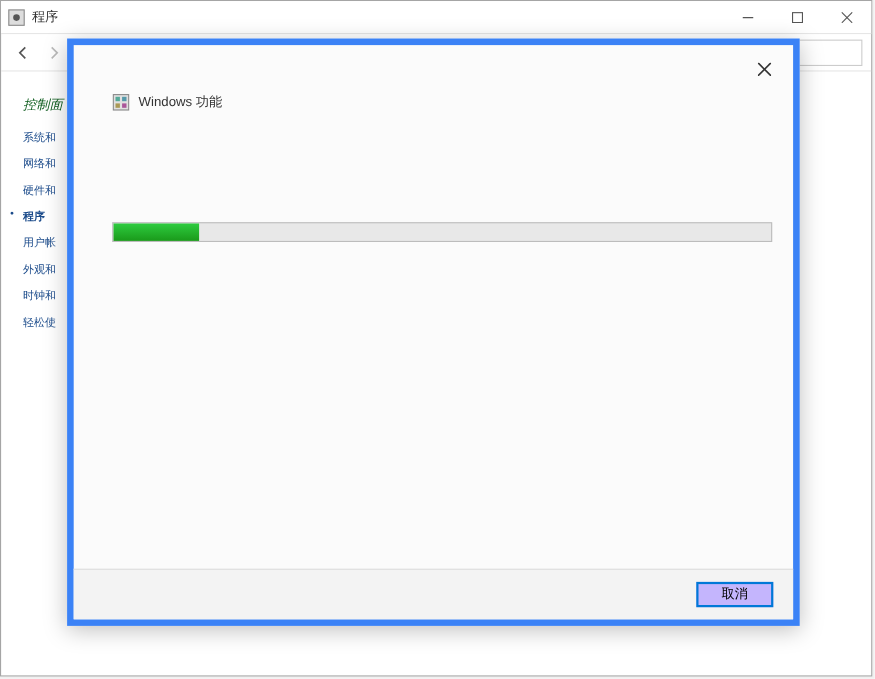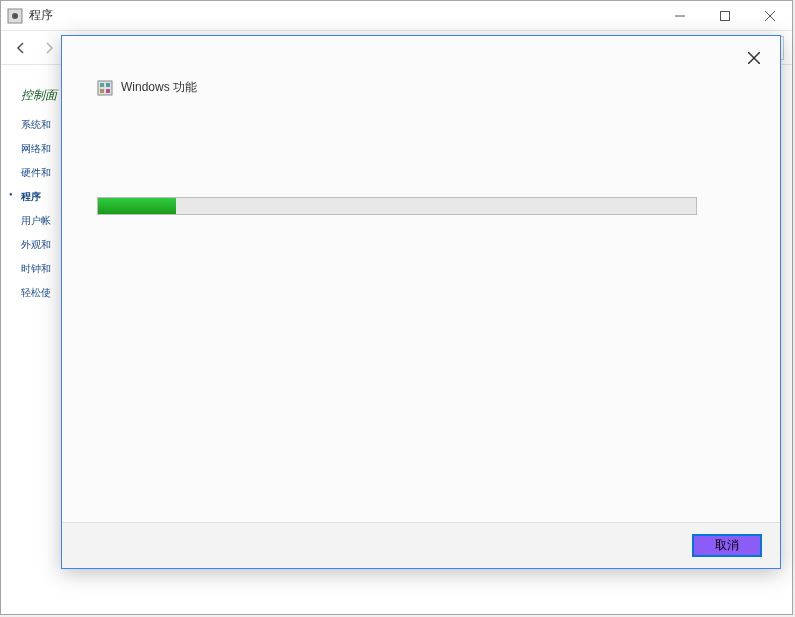--- a/index.html
+++ b/index.html
@@ -105,23 +105,23 @@
       left: -12px;
       top: 1px;
       font-size: 6px;
       color: #1a4a8a;
     }
 
     
     .dialog {
       position: absolute;
       top: 35px; left: 61px;
-      width: 720px; height: 534px;
+      width: 666px; height: 534px;
       background: #fbfbfb;
-      border: 1px solid #3b82f6;
+      border: 6px solid #3b82f6;
       box-shadow: 0 4px 20px rgba(0,0,0,0.25);
       z-index: 10;
     }
     .dialog-close {
       position: absolute;
       top: 10px; right: 14px;
       width: 24px; height: 24px;
       display: flex; align-items: center; justify-content: center;
       cursor: pointer;
     }
@@ -164,21 +164,21 @@
       border-top: 1px solid #ddd;
       background: #f3f3f3;
       display: flex;
       align-items: center;
       justify-content: flex-end;
       padding-right: 18px;
     }
     .btn-cancel {
       min-width: 70px;
       height: 23px;
-      background: #8b5cf6;
+      background: #c4b5fd;
       border: 2px solid #0078d7;
       font-size: 12px;
       text-align: center;
       line-height: 19px;
       cursor: pointer;
       padding: 0 12px;
     }
   </style>
 </head>
 <body>

